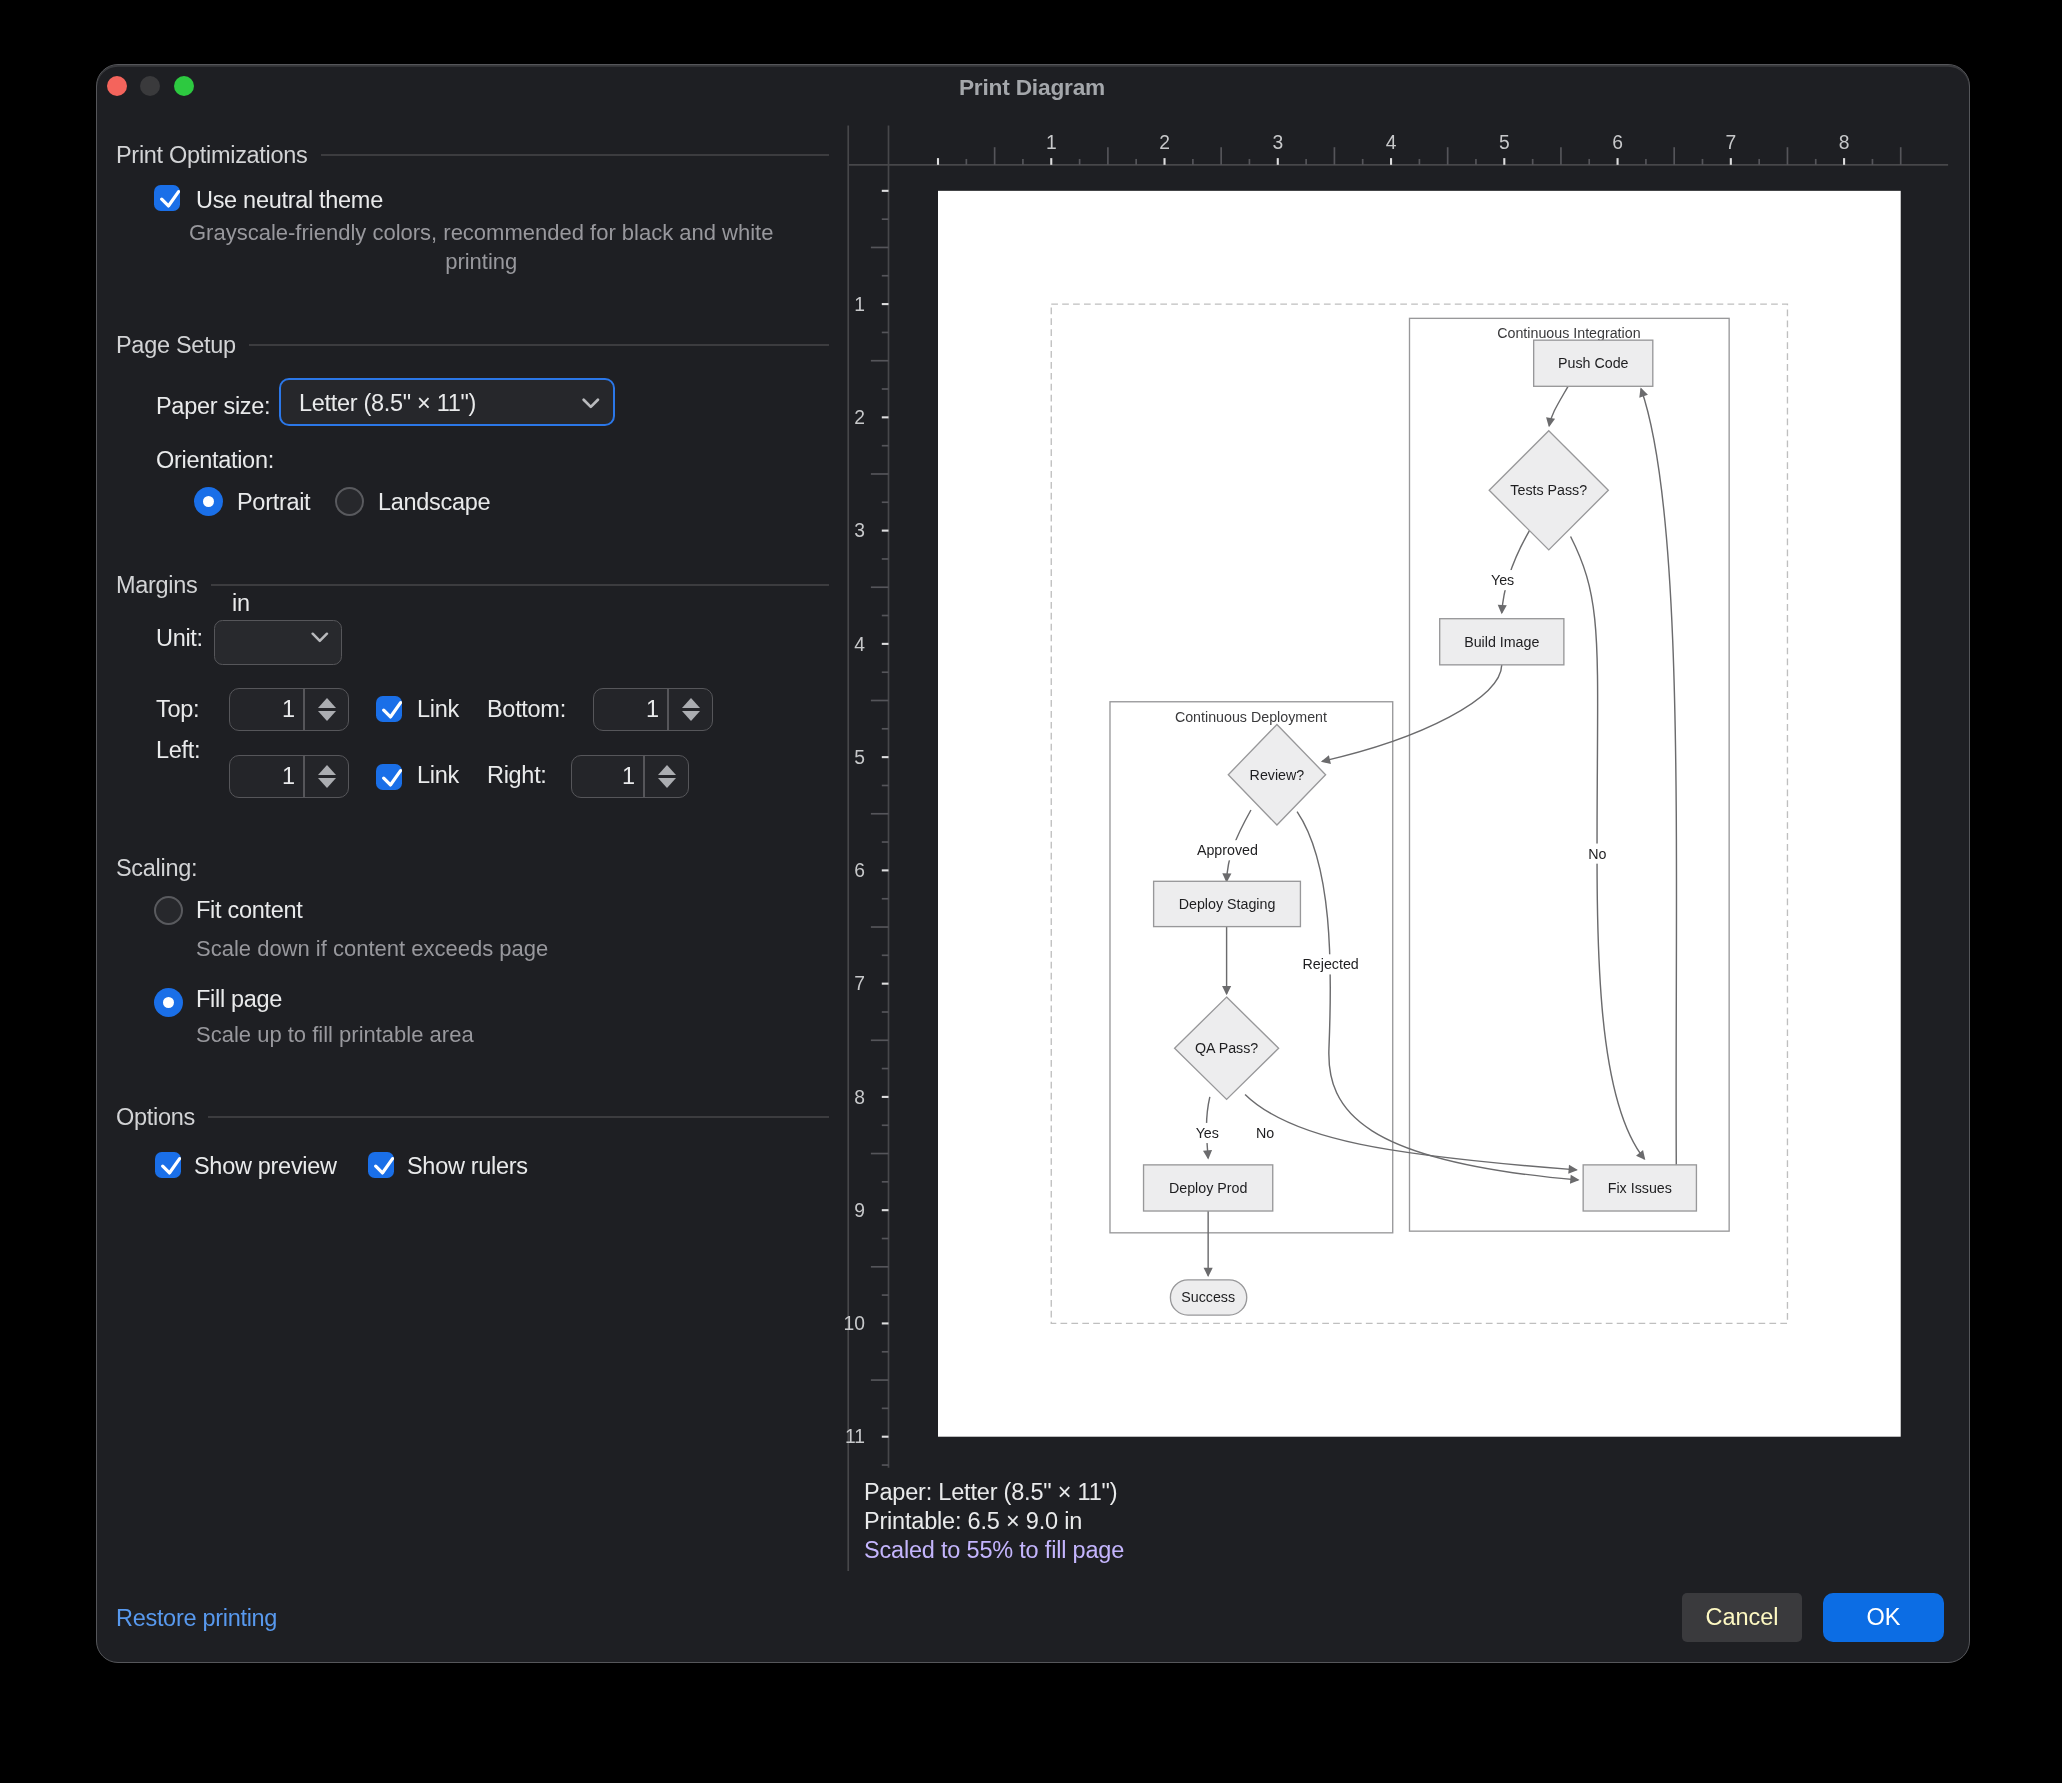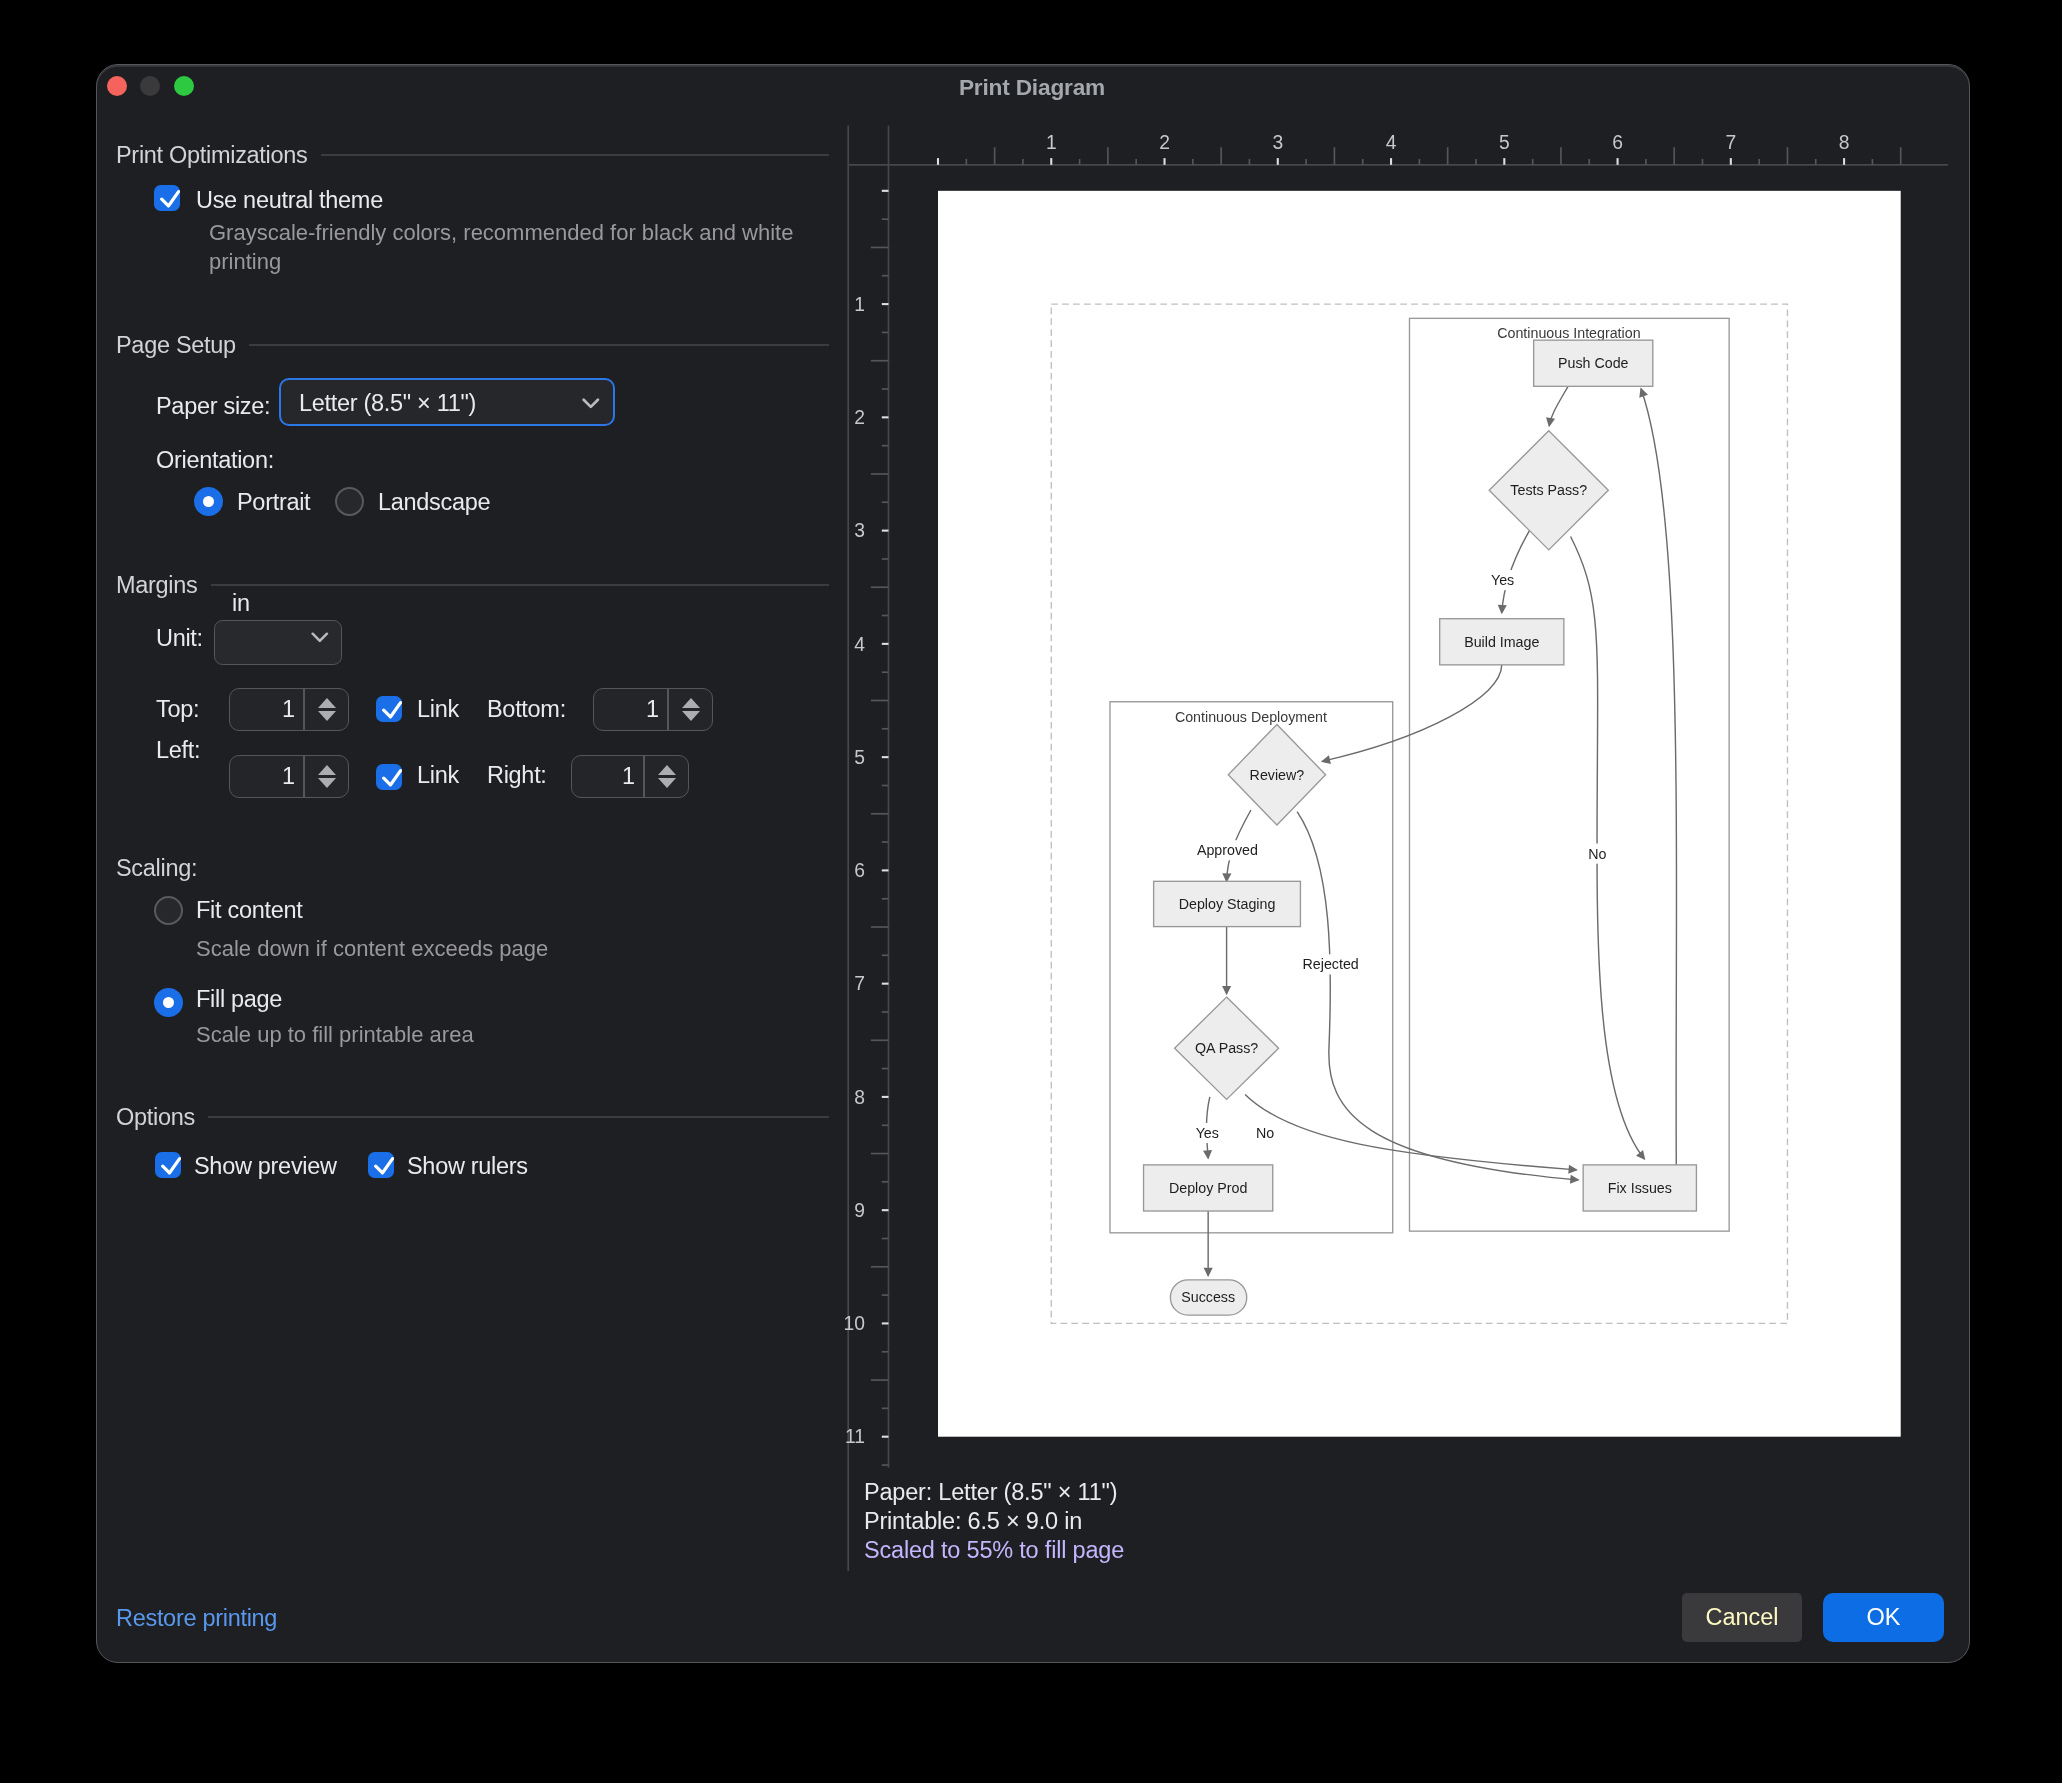--- a/index.html
+++ b/index.html
@@ -46,21 +46,21 @@
 <div class="hdr" style="left:116px;top:1103px;width:713px;height:28.5px;">
     <span class="t">Options</span>
     <div class="l"></div>
   </div>
 <div class="cb" style="left:154px;top:185px;">
     <svg width="26" height="26" viewBox="0 0 31 31">
       <path d="M9.2 16.9 L17.2 25.0 L29.3 7.9" fill="none" stroke="#fff" stroke-width="3.8" stroke-linecap="round" stroke-linejoin="round"></path>
     </svg>
   </div>
 <div class="lbl" style="left:196px;top:200px;transform:translateY(-50%);">Use neutral theme</div>
-<div class="desc" style="left:209px;top:219px;">Grayscale-friendly colors, recommended for black and white<br>printing</div>
+<div class="desc" style="left:189px;top:219px;text-align:center;">Grayscale-friendly colors, recommended for black and white<br>printing</div>
 <div class="lbl" style="left:156px;top:406px;transform:translateY(-50%);">Paper size:</div>
 <div class="abs" style="left:279px;top:378px;width:336px;height:48px;box-sizing:border-box;border:2.5px solid #2b77e8;border-radius:10px;background:#26272b;"></div>
 <div class="lbl" style="left:299px;top:403px;transform:translateY(-50%);">Letter (8.5" × 11")</div>
 <svg class="abs" style="left:582px;top:398px;" width="17.6" height="11" viewBox="0 0 21 13">
     <path d="M2 2 L10.5 10.5 L19 2" fill="none" stroke="#b9babd" stroke-width="3.2" stroke-linecap="round" stroke-linejoin="round"></path>
   </svg>
 <div class="lbl" style="left:156px;top:460px;transform:translateY(-50%);">Orientation:</div>
 <div class="radio on" style="left:194px;top:487px;"></div>
 <div class="lbl" style="left:237px;top:502px;transform:translateY(-50%);">Portrait</div>
 <div class="radio off" style="left:335px;top:487px;"></div>

